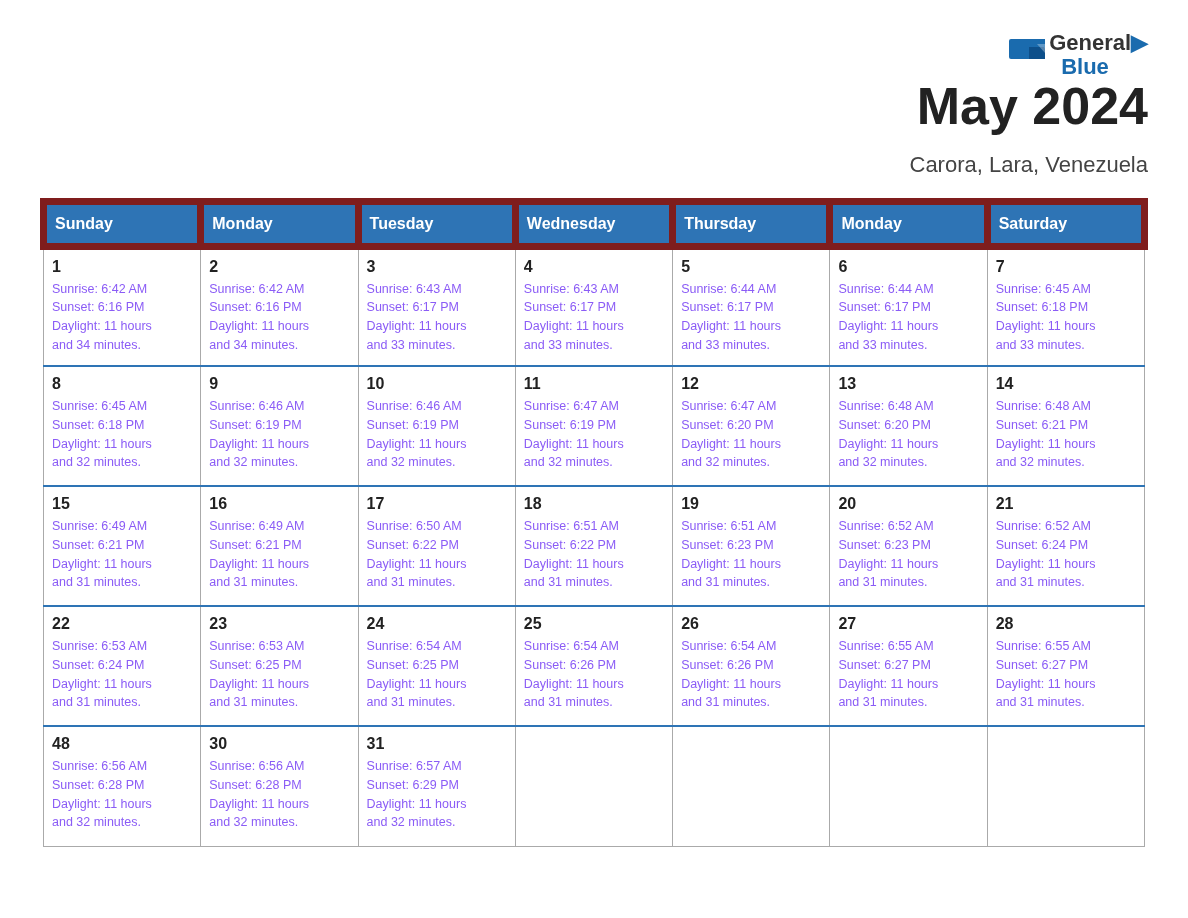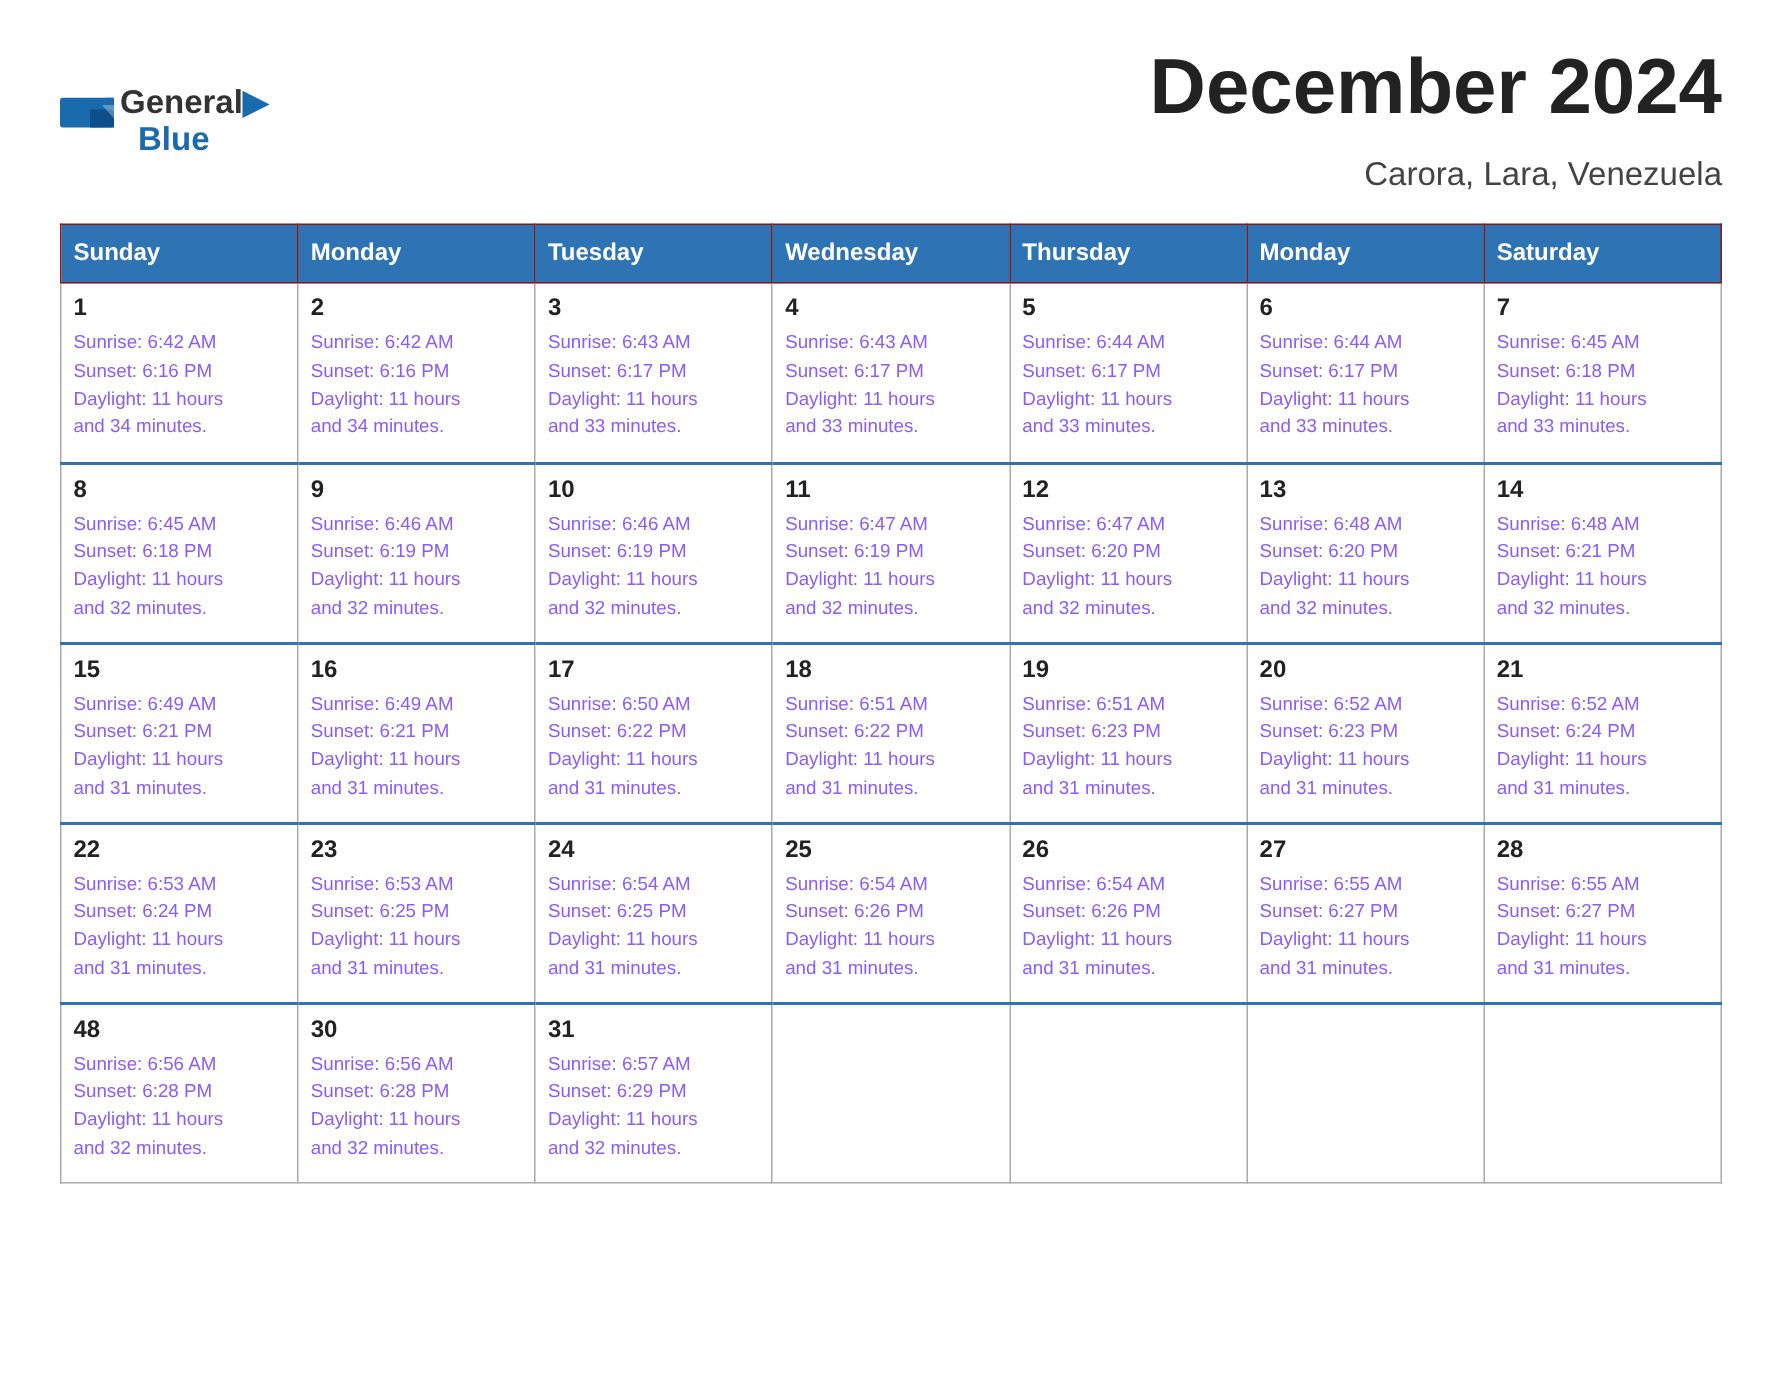--- a/index.html
+++ b/index.html
@@ -5,22 +5,23 @@
     * { box-sizing: border-box; margin: 0; padding: 0; }
     body {
       font-family: Arial, sans-serif;
       background: #fff;
       padding: 30px 40px;
       color: #222;
     }
     .header-area {
       display: flex;
       justify-content: space-between;
-      align-items: center;
+      align-items: flex-end;
       margin-bottom: 20px;
+      flex-direction: column;
     }
     .logo-area {
       display: flex;
       align-items: center;
     }
     .logo-icon {
       width: 36px;
       height: 30px;
       margin-right: 4px;
     }
@@ -43,21 +44,21 @@
       border-collapse: collapse;
       table-layout: fixed;
     }
     thead th {
       background-color: #2e74b5;
       color: #fff;
       font-size: 16px;
       font-weight: bold;
       padding: 10px 8px;
       text-align: left;
-      border: 1px solid #7f1d1d;
+      border: 7px solid #7f1d1d;
     }
     tbody td {
       border: 1px solid #aaa;
       vertical-align: top;
       padding: 8px;
       min-height: 110px;
       height: 120px;
     }
     .day-number {
       font-size: 16px;
@@ -95,21 +96,21 @@
       <polygon points="28,5 36,5 36,14" fill="#fff" opacity="0.3"></polygon>
     </svg>
     <div>
       <div style="font-size:22px; font-weight:bold; color:#333; line-height:1.2;">
         <span style="color:#333;">General</span><span style="color:#1a6bae;">▶</span>
       </div>
       <div style="font-size:22px; font-weight:bold; color:#1a6bae; line-height:1;margin-left:12px;">Blue</div>
     </div>
   </div>
   <div class="title-area">
-    <div class="calendar-title">December 2024</div>
+    <div class="calendar-title">May 2024</div>
     <div class="calendar-subtitle">Carora, Lara, Venezuela</div>
   </div>
 </div>
 
 <table>
   <thead>
     <tr>
     <th>Sunday</th>
         <th>Monday</th>
         <th>Tuesday</th>

